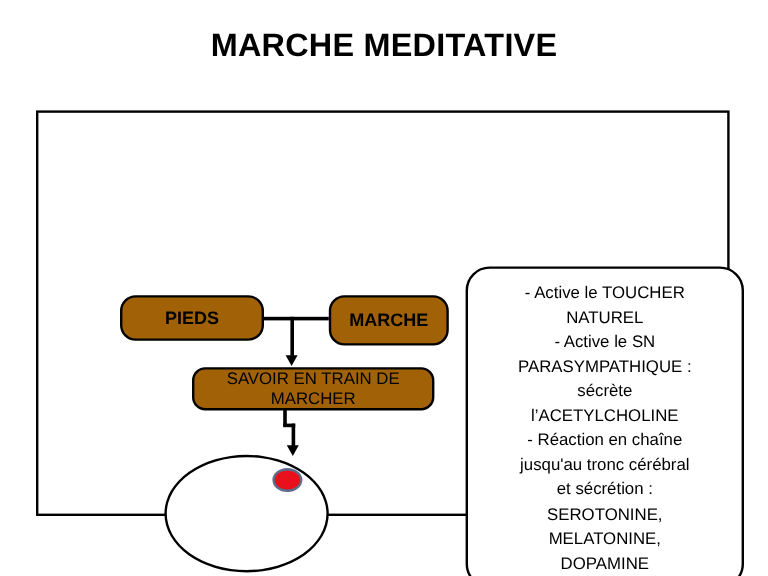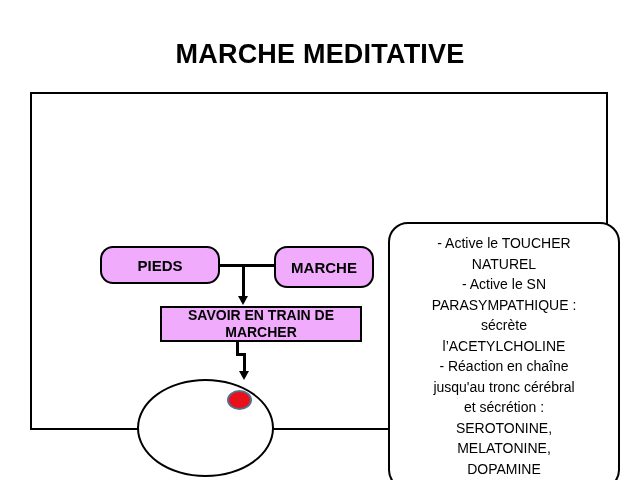--- a/index.html
+++ b/index.html
@@ -25,41 +25,40 @@
     position: absolute;
     left: 0;
     top: 22px;
     width: 640px;
     text-align: center;
     font-size: 27px;
     font-weight: bold;
     letter-spacing: 0.2px;
     line-height: 32px;
     white-space: nowrap;
-    margin-top: 16px;
   }
 
   
   #outer-frame {
     position: absolute;
     left: 30px;
     top: 92px;
     width: 578px;
     height: 338px;
     border: 2.5px solid #000000;
     box-sizing: border-box;
     background: #ffffff;
   }
 
   
   .rbox {
     position: absolute;
     border: 2.5px solid #000000;
     border-radius: 13px;
-    background: #f0abfc;
+    background: #a16207;
     box-sizing: border-box;
     display: flex;
     align-items: center;
     justify-content: center;
     text-align: center;
   }
   #box-pieds {
     left: 68px;
     top: 152px;
     width: 120px;
@@ -74,23 +73,23 @@
     height: 42px;
     font-size: 15px;
     font-weight: bold;
   }
   #box-savoir {
     left: 128px;
     top: 212px;
     width: 202px;
     height: 36px;
     font-size: 14px;
-    font-weight: bold;
+    font-weight: normal;
     line-height: 17px;
-    border-radius: 0;
+    border-radius: 11px;
   }
 
   
   #box-note {
     position: absolute;
     left: 356px;
     top: 128px;
     width: 232px;
     height: 268px;
     border: 2.5px solid #000000;

